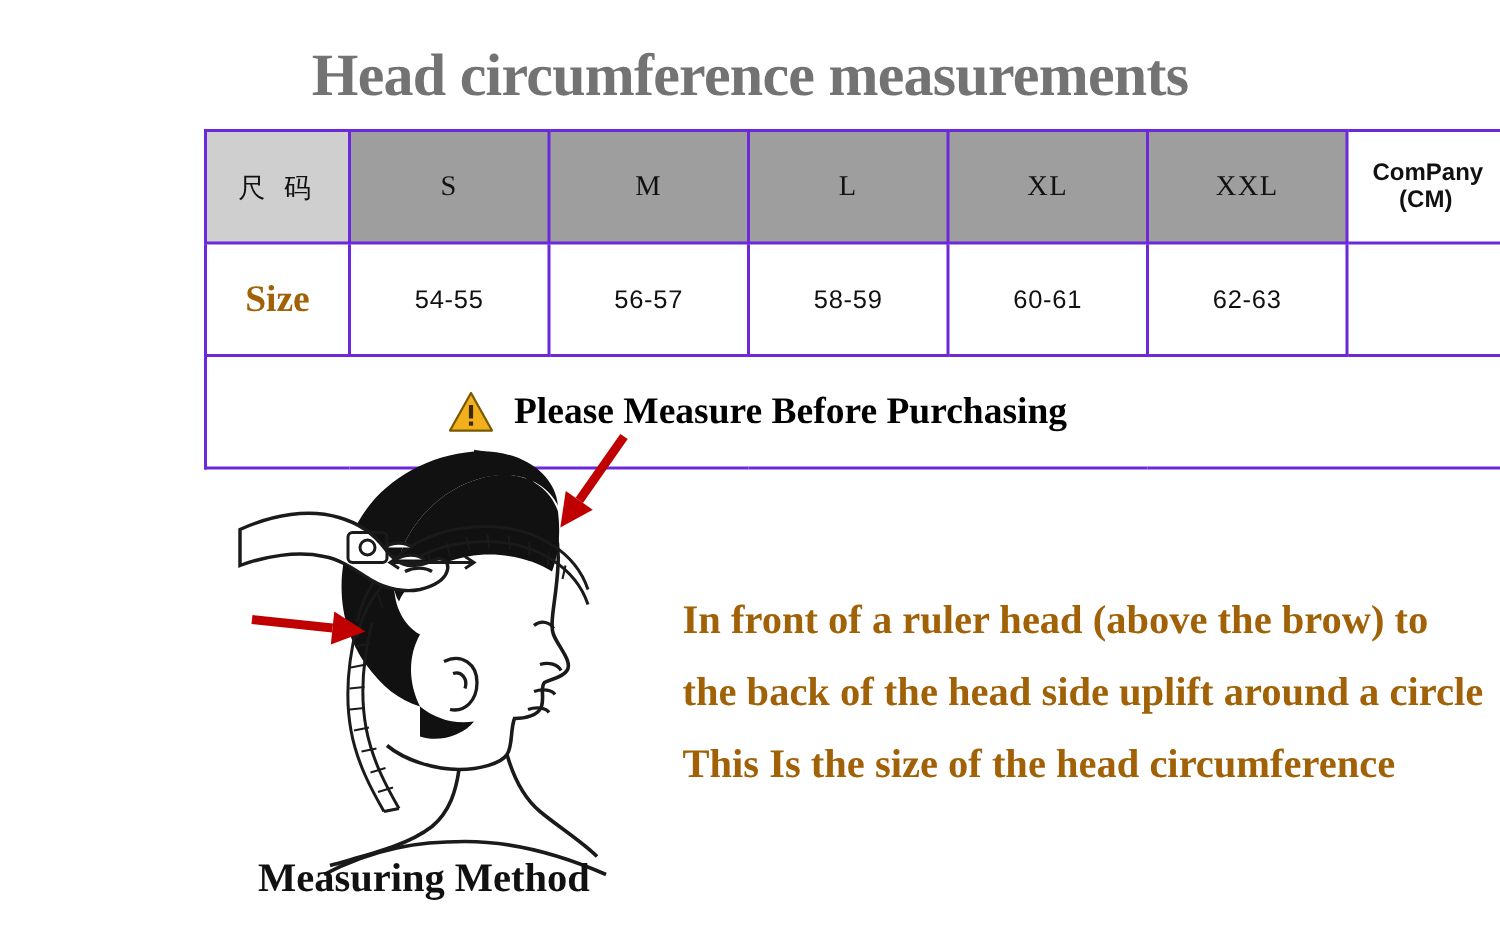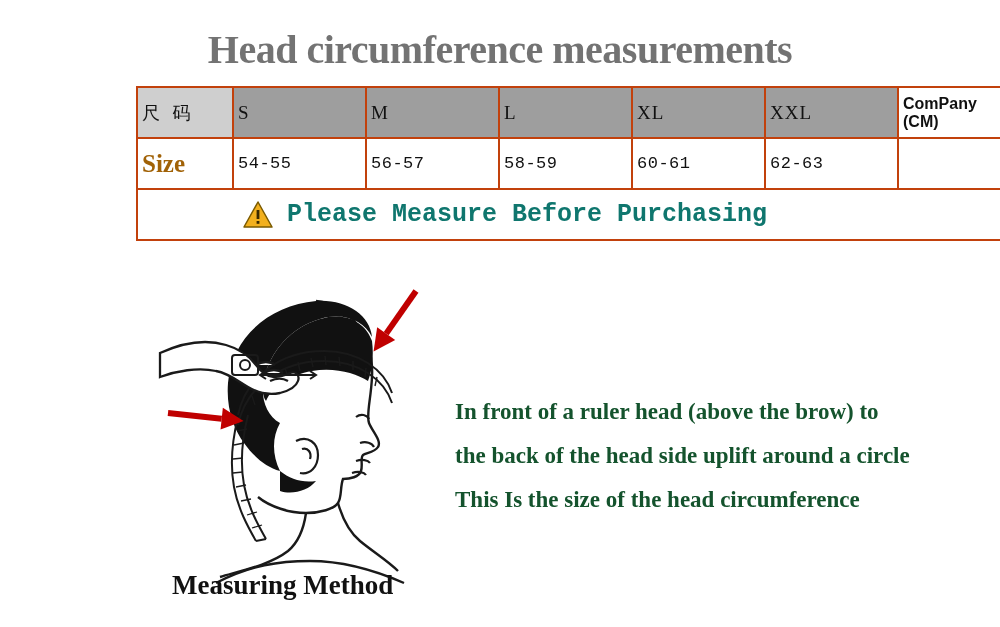--- a/index.html
+++ b/index.html
@@ -36,24 +36,25 @@
     left: 136px;
     top: 86px;
     width: 866px;
   }
   table.size-table {
     border-collapse: collapse;
     width: 866px;
     table-layout: fixed;
   }
   table.size-table td {
-    border: 2px solid #c2410c;
+    border: 2px solid #6d28d9;
     height: 41px;
+    text-align: center;
     vertical-align: middle;
-    padding: 4px;
+    padding: 16px;
   }
   
   .hdr-cell {
     background: #9e9e9e;
     color: #111111;
     font-family: "Liberation Serif", serif;
     font-size: 19px;
     font-weight: normal;
     letter-spacing: 1px;
   }
@@ -72,21 +73,21 @@
   
   .val-label {
     background: #ffffff;
     font-family: "Liberation Serif", serif;
     font-weight: bold;
     font-size: 25px;
     color: #a16207;
   }
   .val-cell {
     background: #ffffff;
-    font-family: Liberation Mono, monospace;
+    font-family: Liberation Sans, sans-serif;
     font-size: 17px;
     color: #111111;
     letter-spacing: 0.5px;
   }
   .val-cell.blank {
     background: #ffffff;
   }
   
   .notice-row td {
     height: 44px;
@@ -94,24 +95,24 @@
     background: #ffffff;
   }
   .notice-inner {
     display: flex;
     align-items: center;
     justify-content: center;
     gap: 14px;
     padding-right: 130px;
   }
   .notice-text {
-    font-family: Liberation Mono, monospace;
+    font-family: Liberation Serif, serif;
     font-weight: bold;
     font-size: 25px;
-    color: #0f766e;
+    color: #000000;
     white-space: nowrap;
   }
   .warn-icon {
     width: 30px;
     height: 27px;
     position: relative;
     flex: none;
   }
   .warn-icon svg { display: block; }
 
@@ -139,22 +140,22 @@
   
   .desc {
     position: absolute;
     left: 455px;
     top: 400px;
     width: 545px;
   }
   .desc-line {
     font-family: "Liberation Serif", serif;
     font-weight: bold;
-    font-size: 23px;
-    color: #14532d;
+    font-size: 27px;
+    color: #a16207;
     line-height: 1.0;
     margin-bottom: 21px;
     white-space: nowrap;
   }
   .desc-line:last-child { margin-bottom: 14px; }
 </style>
 </head>
 <body>
 
 <div class="page-title">Head circumference measurements</div>

